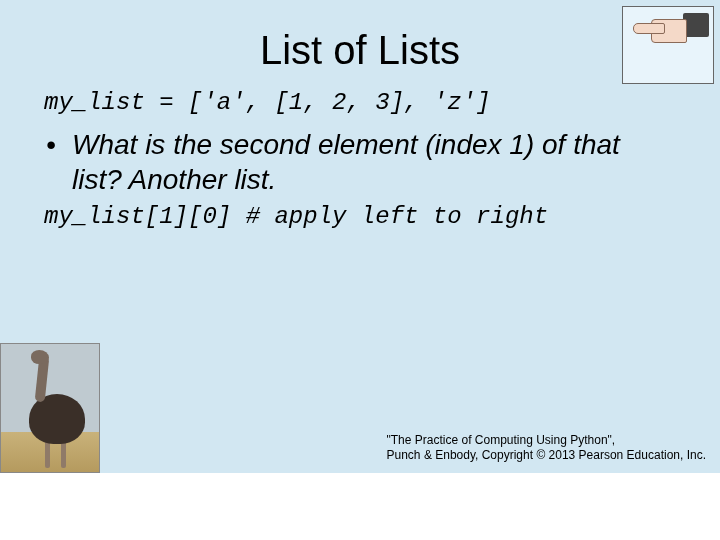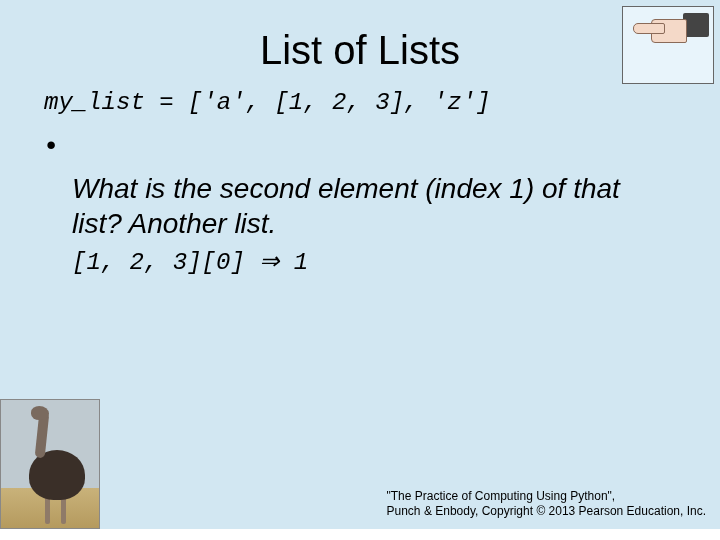--- a/index.html
+++ b/index.html
@@ -4,21 +4,21 @@
 <style>
   html, body {
     margin: 0;
     padding: 0;
     width: 720px;
     height: 540px;
     overflow: hidden;
   }
   .slide {
     width: 720px;
-    height: 529px;
+    height: 473px;
     background: #d2e7f2;
     position: relative;
     box-sizing: border-box;
     font-family: Arial, Helvetica, sans-serif;
     color: #000;
   }
   .title {
     text-align: center;
     font-size: 40px;
     font-weight: 400;
@@ -43,21 +43,20 @@
     margin: 8px 0 4px 0;
   }
   .bullet .dot {
     width: 26px;
     flex: 0 0 26px;
     text-align: left;
     padding-left: 2px;
   }
   .bullet .txt {
     flex: 1;
-    margin-top: 44px;
   }
   .indent1 { padding-left: 28px; }
   .arrow {
     font-family: Arial, Helvetica, sans-serif;
   }
   .comment { 
   }
   .credit {
     position: absolute;
     right: 14px;
@@ -173,23 +172,23 @@
 
   <div class="body">
 
     <div class="mono">my_list = ['a', [1, 2, 3], 'z']</div>
 
     <div class="bullet">
       <div class="dot">•</div>
       <div class="txt">What is the second element (index 1) of that list? Another list.</div>
     </div>
 
-
-
-    <div class="mono indent1"><span>[1, 2, 3][0] </span><span class="arrow">⇒</span><span> 1</span></div>
+    <div class="mono"><span>my_list[1][0] </span><span class="comment"># apply left to right</span></div>
+
+
 
   </div>
 
   <div class="ostrich">
     <div class="sand"></div>
     <div class="leg l1"></div>
     <div class="leg l2"></div>
     <div class="body"></div>
     <div class="neck"></div>
     <div class="head"></div>

